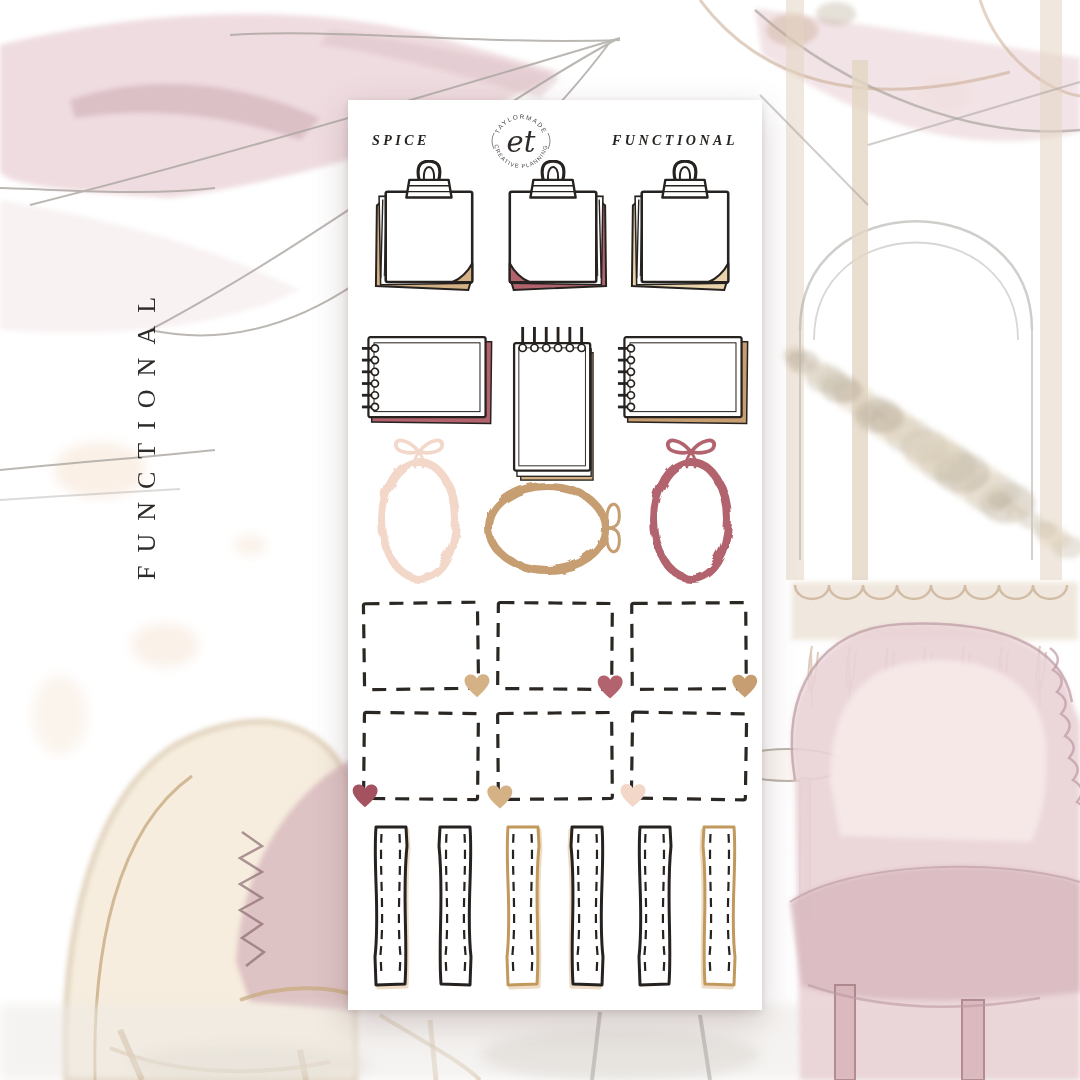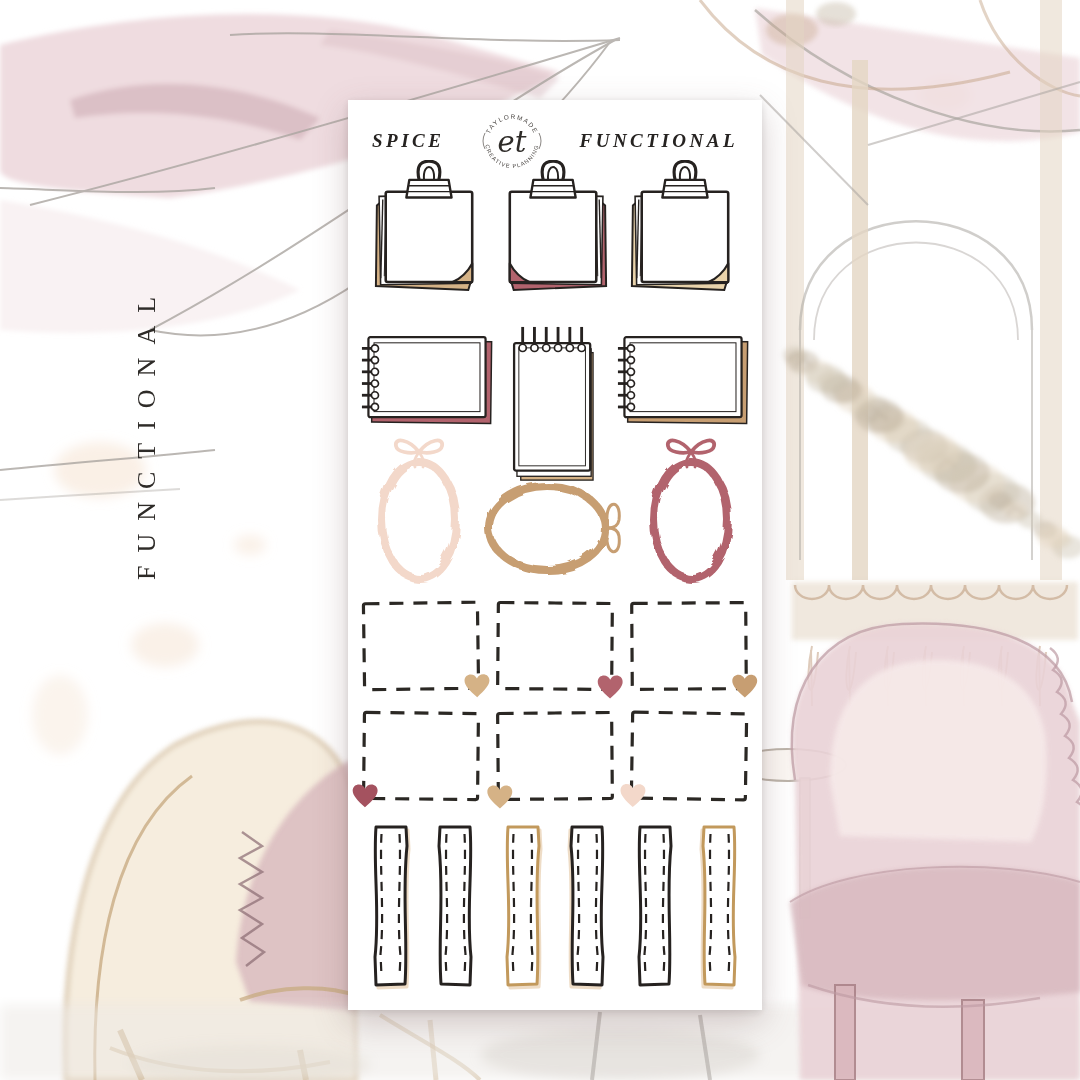--- a/index.html
+++ b/index.html
@@ -9,21 +9,21 @@
   .side-label{
     position:absolute;left:-123px;top:412px;width:550px;height:40px;
     transform:rotate(-90deg);text-align:center;
     font-size:26px;font-weight:500;letter-spacing:13px;color:#2e2b28;
   }
   .sheet{
     position:absolute;left:348px;top:100px;width:414px;height:910px;background:#ffffff;
     box-shadow:0 12px 32px rgba(110,80,80,.28), 0 2px 8px rgba(0,0,0,.12);
   }
   .sheet-header{display:flex;align-items:center;justify-content:space-between;height:72px;padding:10px 24px 0}
-  .header-label{font-style:italic;font-weight:700;font-size:19px;letter-spacing:3.5px;color:#262321}
+  .header-label{font-style:italic;font-weight:700;font-size:14px;letter-spacing:3.5px;color:#262321}
   .logo{width:68px;height:68px;flex:0 0 auto}
   .logo svg{display:block}
   .srow{position:absolute;left:0;width:100%;display:flex;justify-content:center;align-items:flex-start}
   .srow svg{display:block}
   #row-clipboards{top:60px;gap:14px}
   #row-notebooks{top:226px;gap:18px}
   #row-frames{top:334px;gap:16px}
   #row-dashed-1{top:500px;gap:14px}
   #row-dashed-2{top:610px;gap:14px}
   #row-strips{top:722px;gap:24px}

